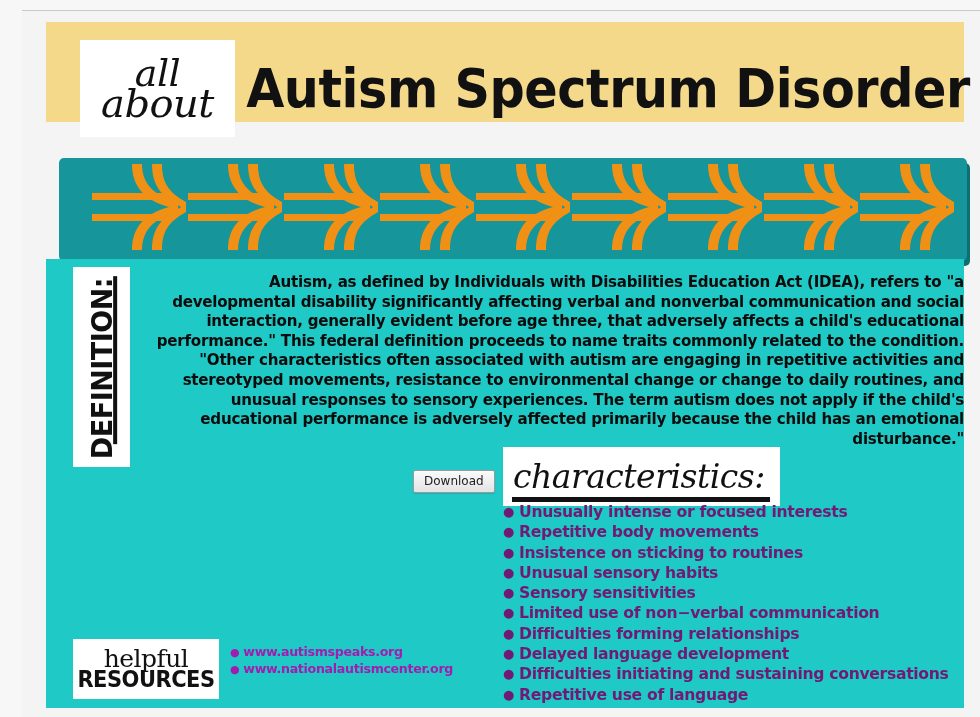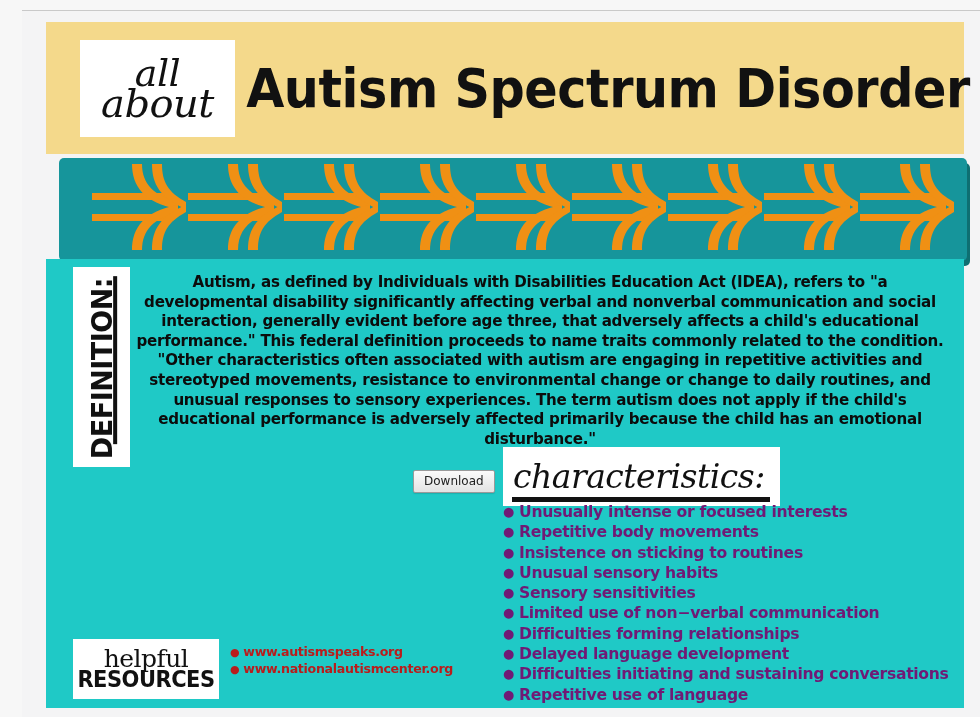--- a/index.html
+++ b/index.html
@@ -26,21 +26,21 @@
     left: 22px; top: 11px;
     width: 958px; height: 706px;
     background: #f4f4f5;
     overflow: hidden;
   }
 
   
   .header-gold {
     position: absolute;
     left: 24px; top: 11px;
-    width: 918px; height: 132px;
+    width: 918px; height: 100px;
     background: #f4d98b;
   }
   .logo-box {
     position: absolute;
     left: 34px; top: 18px;
     width: 155px; height: 97px;
     background: #ffffff;
     display: flex;
     flex-direction: column;
     align-items: center;
@@ -127,29 +127,29 @@
     width: 168px;
     height: 4px;
     background: #111111;
     margin-top: 26px;
     margin-left: -166px;
   }
 
   
   .definition-text {
     position: absolute;
-    left: 112px; top: 262px;
+    left: 130px; top: 262px;
     width: 812px;
     font-family: "DejaVu Sans", sans-serif;
     font-weight: 700;
     font-size: 15.1px;
     line-height: 1.30;
     color: #0c0c0c;
     letter-spacing: -0.25px;
-    text-align: center;
+    text-align: right;
   }
 
   
   .download-btn {
     position: absolute;
     left: 391px; top: 459px;
     padding: 3px 10px 4px 10px;
     background: linear-gradient(#fbfbfb, #e3e3e3);
     border: 1px solid #9a9a9a;
     border-radius: 2px;
@@ -229,21 +229,21 @@
     letter-spacing: -0.5px;
     transform: scaleY(1.08);
   }
   .res-links {
     position: absolute;
     left: 208px; top: 633px;
     font-family: "DejaVu Sans", sans-serif;
     font-weight: 700;
     font-size: 12.6px;
     line-height: 15.6px;
-    color: #b91c1c;
+    color: #a21caf;
     letter-spacing: -0.3px;
   }
   .res-links .dot { margin-right: 4px; font-size: 11px; }
 </style>
 </head>
 <body>
 
 <div class="page-top-rule"></div>
 
 <div class="canvas">

